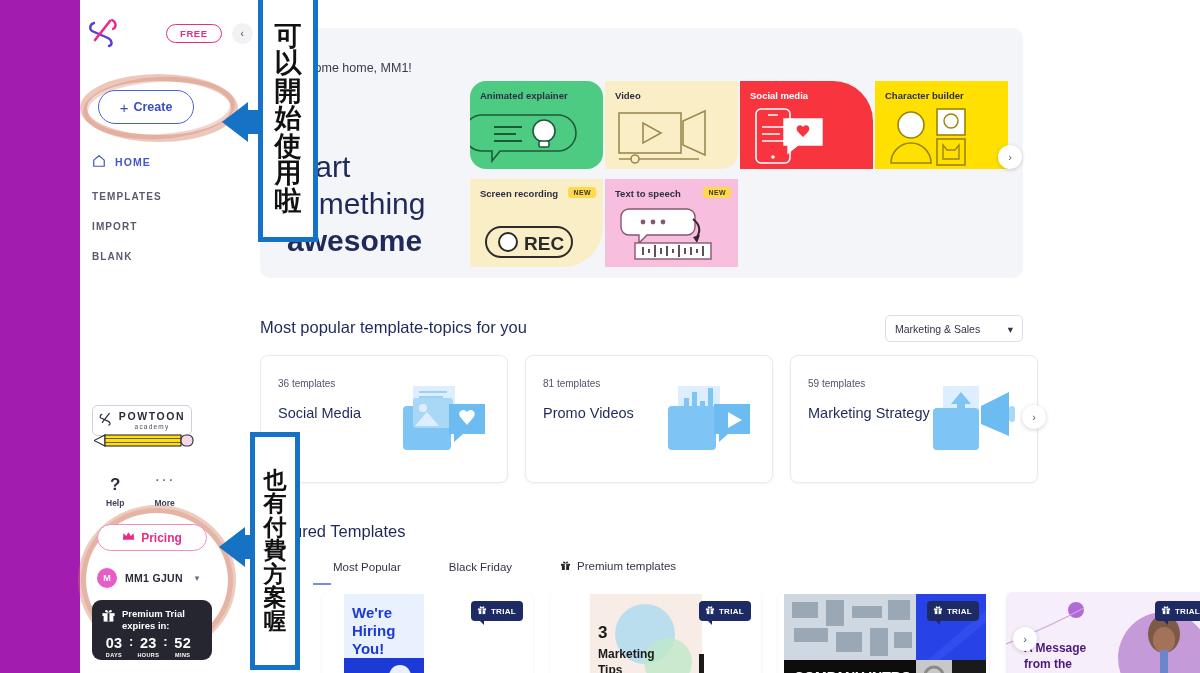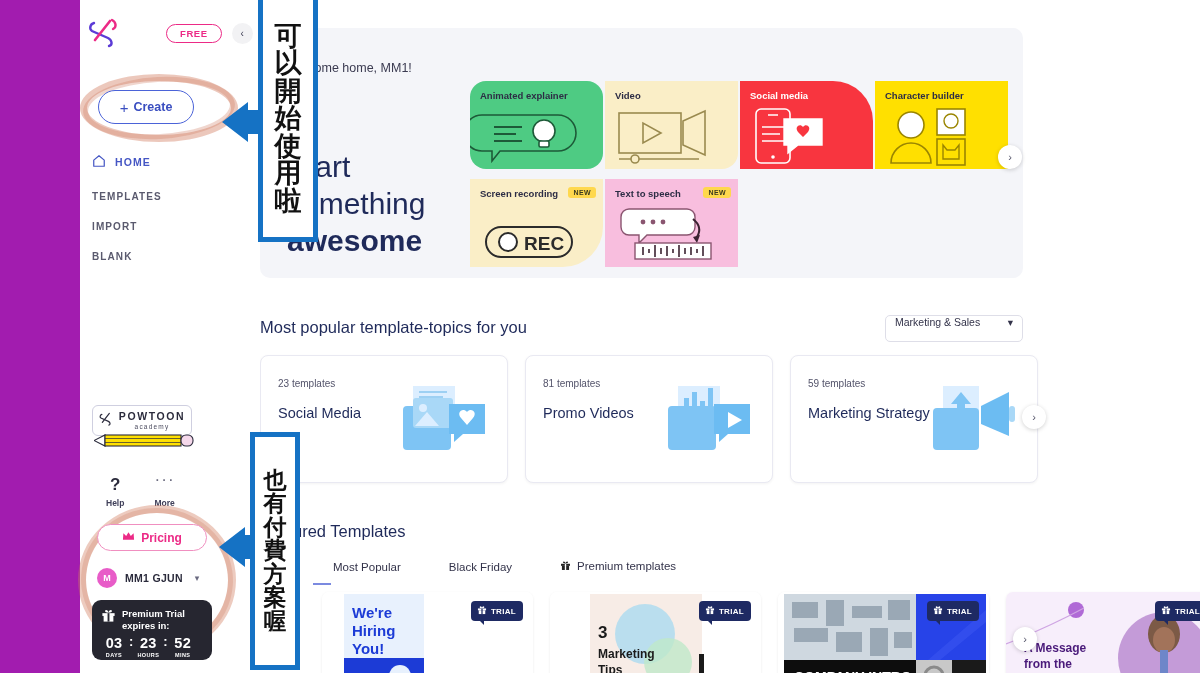--- a/index.html
+++ b/index.html
@@ -177,21 +177,21 @@
     background: #fff; box-shadow: 0 1px 4px rgba(0,0,0,.18);
     display: flex; align-items: center; justify-content: center;
     color: #55556a; font-size: 11px;
   }
 
   .sect-title { position: absolute; font-size: 16.5px; color: #1f2a5a; }
 
   .dropdown {
     position: absolute; right: 177px; top: 315px; width: 138px; height: 27px;
     border: 1px solid #dedee8; border-radius: 5px; background: #fff;
-    display: flex; justify-content: space-between;
+    display: flex; align-items: center; justify-content: space-between;
     padding: 0 9px; font-size: 10.5px; color: #33334a;
   }
 
   .topic-row { position: absolute; left: 0; top: 355px; display: flex; gap: 17px; }
   .topic-card {
     width: 248px; height: 128px; background: #fff;
     border: 1px solid #e9e9f2; border-radius: 8px;
     box-shadow: 0 1px 3px rgba(0,0,0,.05);
     position: relative; padding: 22px 0 0 17px;
   }
@@ -472,21 +472,21 @@
     <div class="arrow-btn" style="left:738px; top:145px;">›</div>
 
     <div class="sect-title" style="left:0; top:318px;">Most popular template-topics for you</div>
     <div class="dropdown">
       <span>Marketing &amp; Sales</span>
       <span>▾</span>
     </div>
 
     <div class="topic-row">
       <div class="topic-card">
-        <div class="topic-count">23 templates</div>
+        <div class="topic-count">36 templates</div>
         <div class="topic-name">Social Media</div>
         <svg class="topic-art" viewBox="0 0 92 70">
           <rect x="14" y="2" width="42" height="28" fill="#dceeff"></rect>
           <line x1="20" y1="8" x2="48" y2="8" stroke="#8ec8f0" stroke-width="1.6"></line>
           <line x1="20" y1="13" x2="44" y2="13" stroke="#8ec8f0" stroke-width="1.6"></line>
           <rect x="4" y="22" width="48" height="44" rx="4" fill="#7ec4f4"></rect>
           <rect x="14" y="14" width="40" height="30" rx="3" fill="#a9d8f7"></rect>
           <circle cx="24" cy="24" r="4" fill="#dceeff"></circle>
           <polygon points="16,42 28,28 40,42" fill="#dceeff"></polygon>
           <path d="M50 20 H86 V50 H64 l-9 8 v-8 H50 Z" fill="#6cbcf2"></path>

